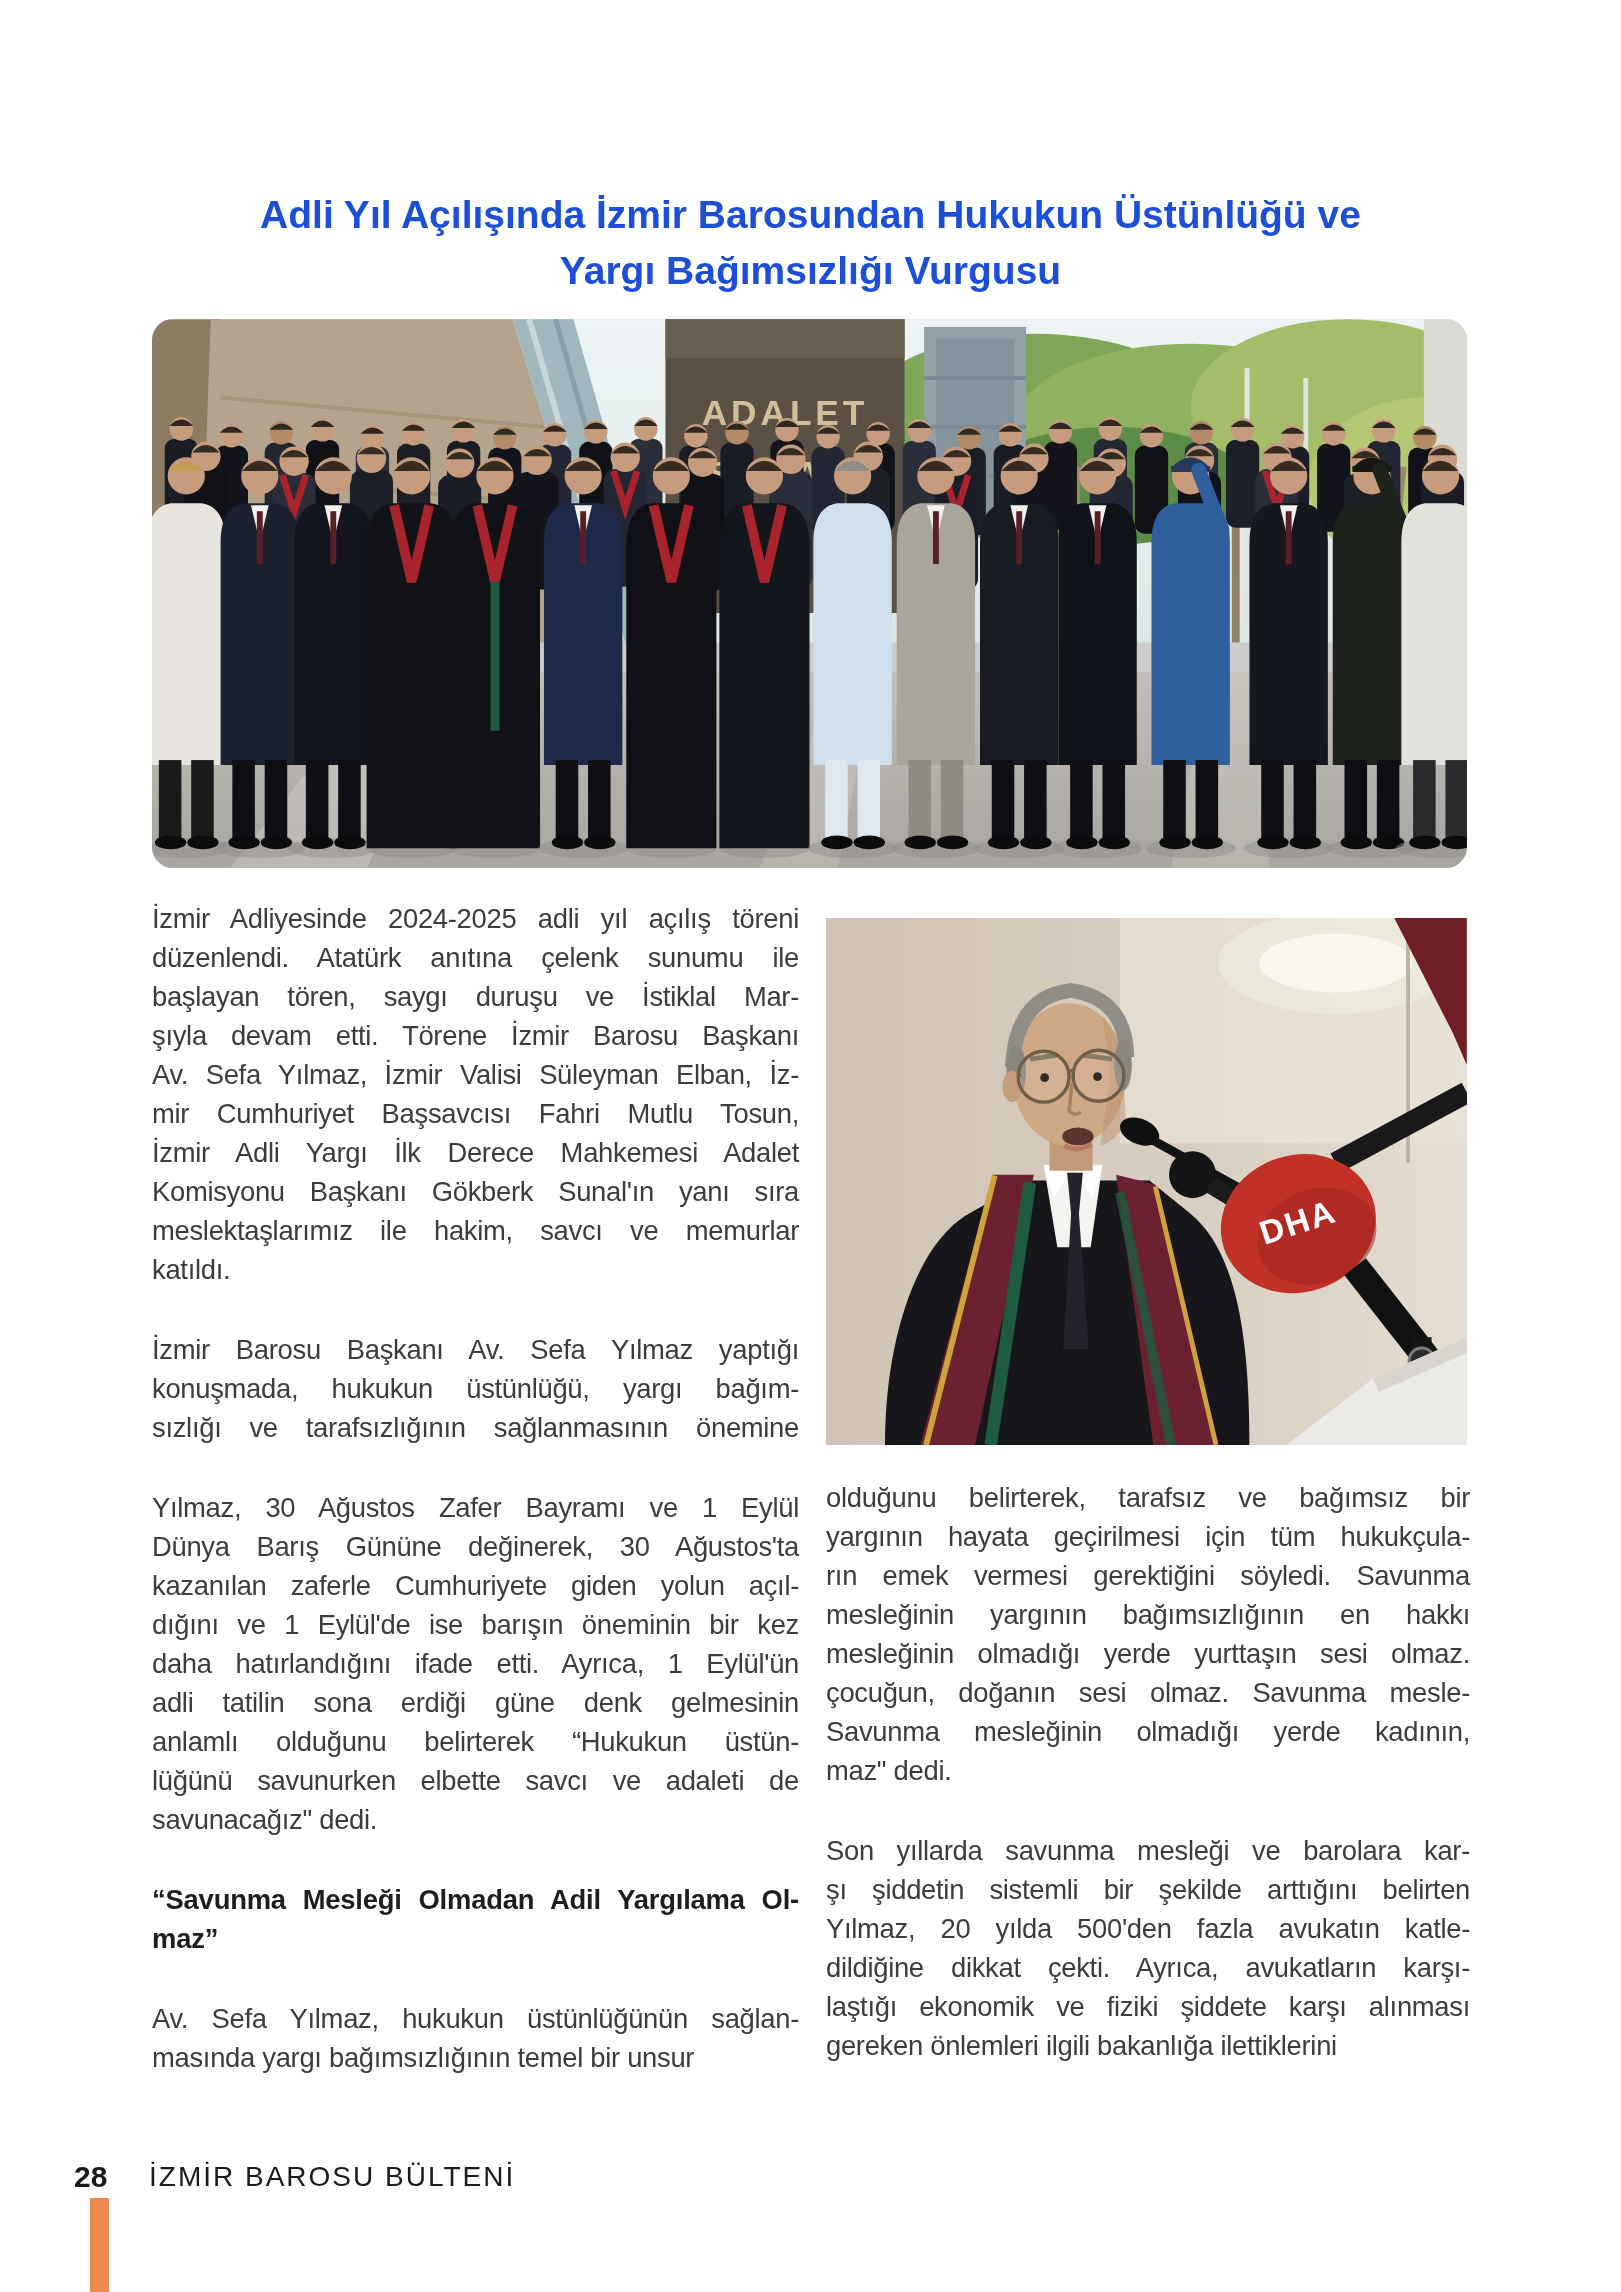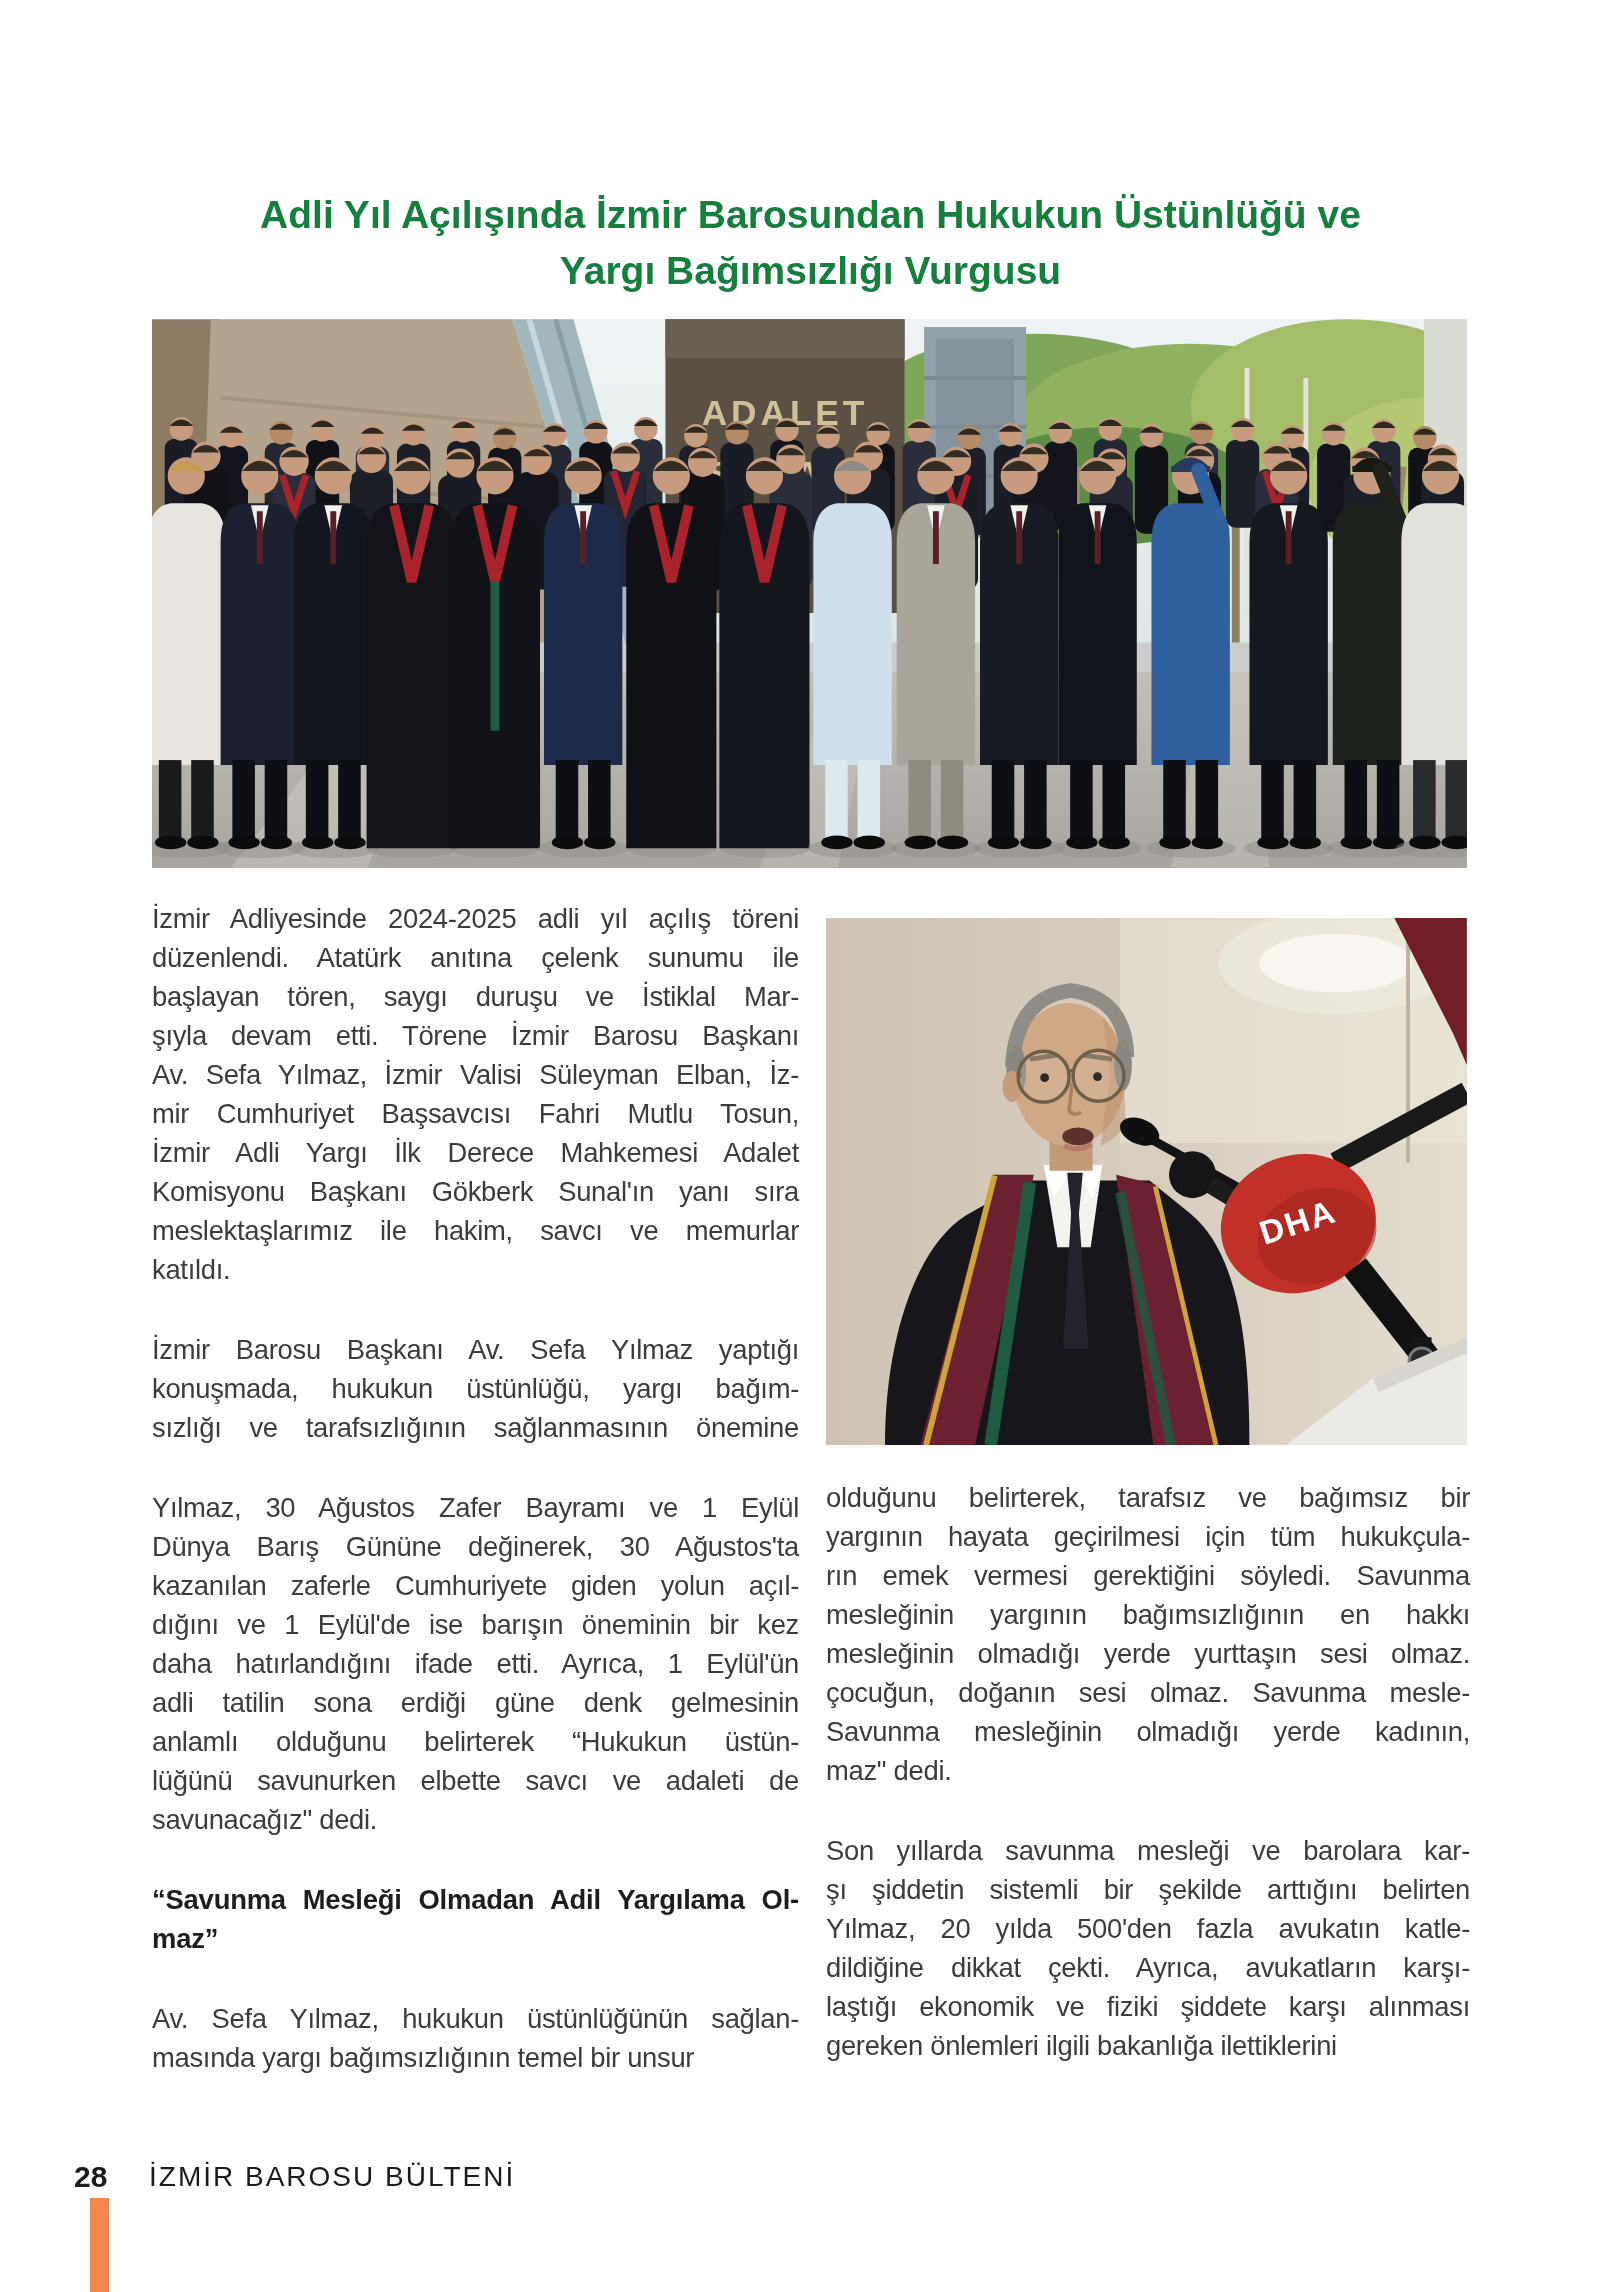--- a/index.html
+++ b/index.html
@@ -1,22 +1,22 @@
 <!DOCTYPE html>
 <html><head>
 <meta charset="utf-8">
 <style>
   html,body{margin:0;padding:0;background:#ffffff;}
   .page{position:relative;width:1621px;height:2293px;background:#ffffff;overflow:hidden;
         font-family:"Liberation Sans", sans-serif;}
   .title{position:absolute;left:0;right:0;top:161px;text-align:center;
-         font-weight:bold;font-size:39px;line-height:56px;color:#15803d;letter-spacing:0;}
+         font-weight:bold;font-size:39px;line-height:56px;color:#1d4ed8;letter-spacing:0;}
   .photo{position:absolute;overflow:hidden;background:#ccc;}
   .photo svg{display:block;}
-  .photo-main{left:152px;top:319px;width:1315px;height:549px;}
+  .photo-main{left:152px;top:319px;width:1315px;height:549px;border-radius:21px;}
   .photo-speaker{left:826px;top:918px;width:641px;height:527px;}
   .col{position:absolute;color:#3c3c3c;font-size:27.4px;}
   .col-left{left:152px;top:899px;width:647px;}
   .col-right{left:826px;top:1478px;width:644px;}
   .para{margin:0 0 41px 0;letter-spacing:-0.3px;}
   .para:last-child{margin-bottom:0;}
   .ln{height:39px;line-height:39px;text-align:justify;text-align-last:justify;white-space:nowrap;}
   .ln-last{text-align-last:left;}
   .subhead{font-weight:bold;color:#1e1e1e;letter-spacing:-0.2px;}
   .footer{position:absolute;left:0;right:0;top:2156px;height:136px;}

